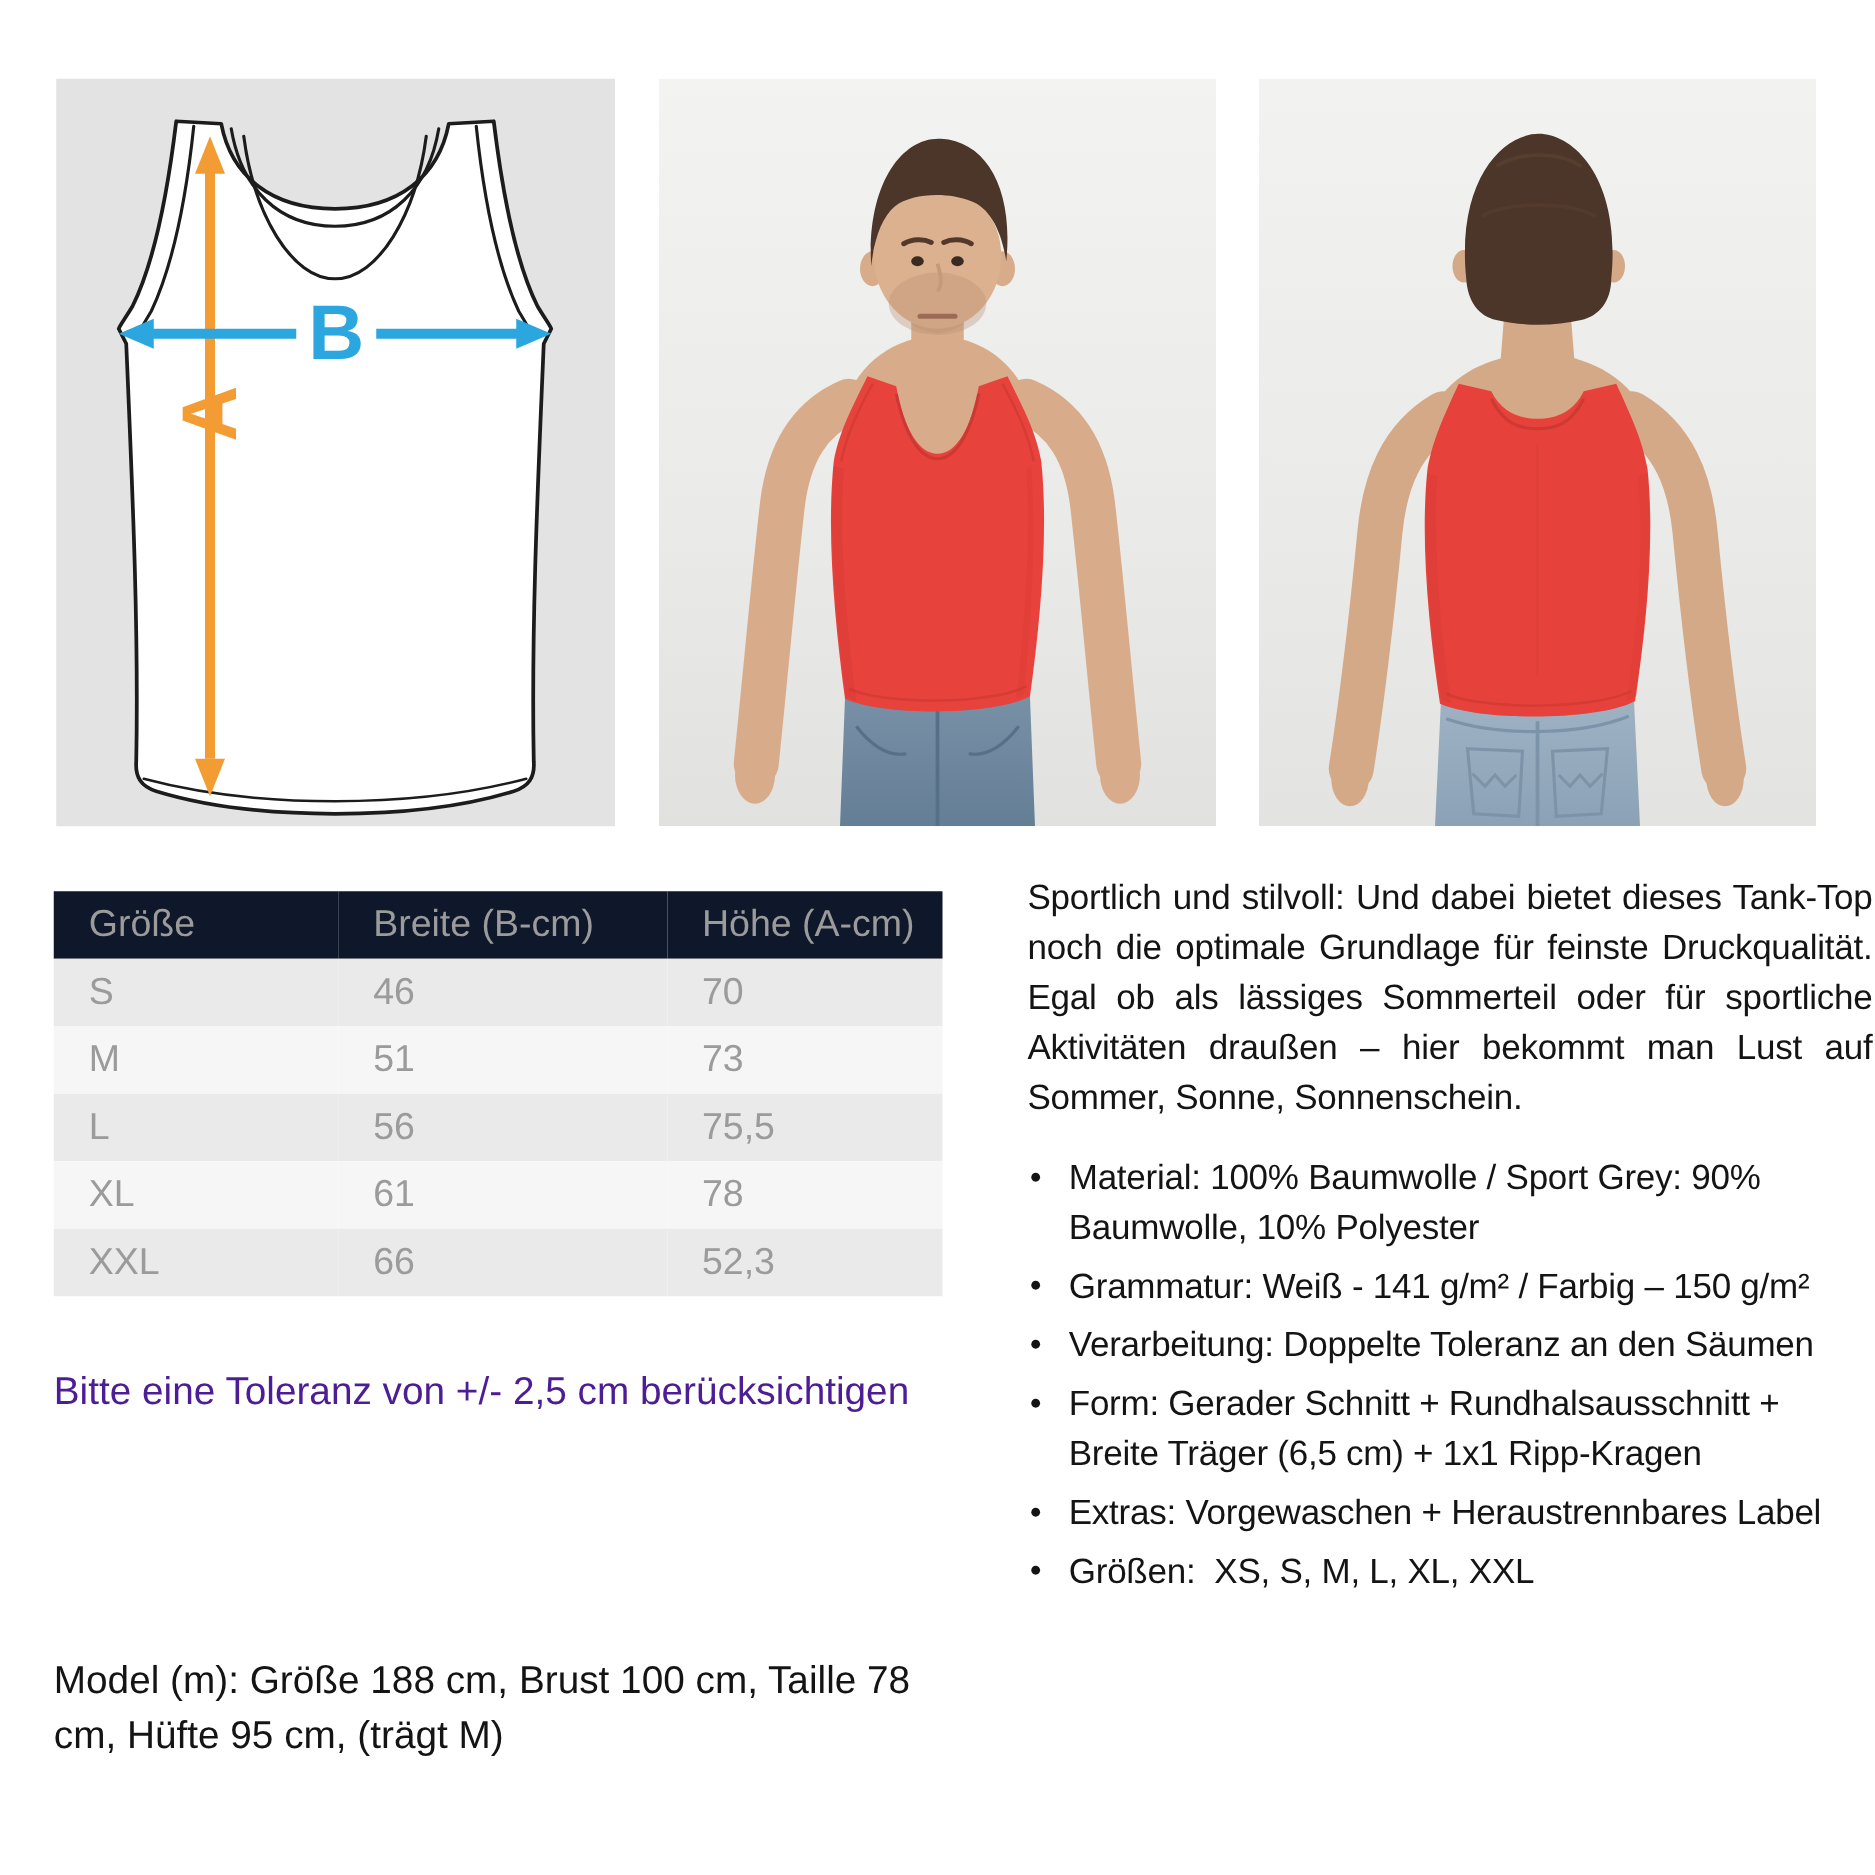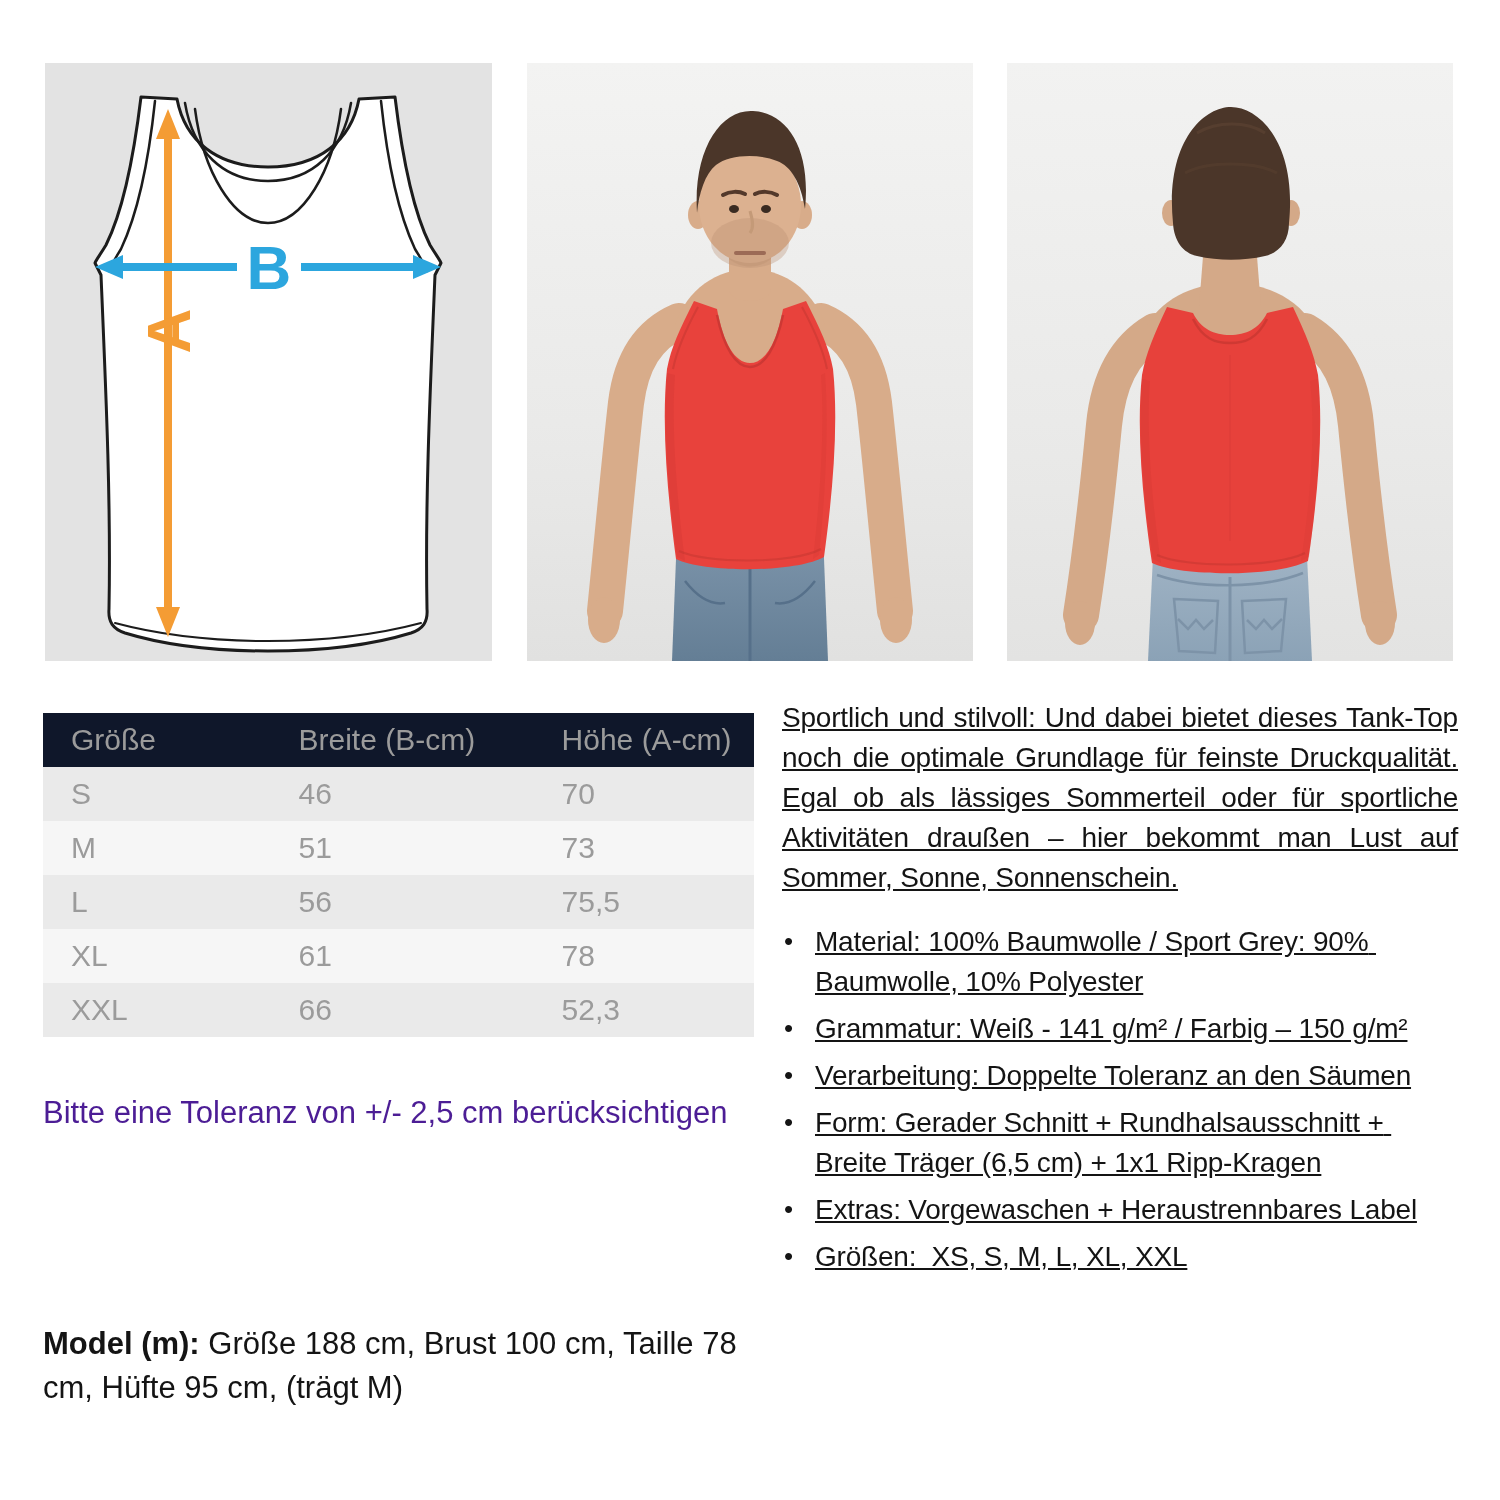--- a/index.html
+++ b/index.html
@@ -30,24 +30,24 @@
   .size-table tbody tr:nth-child(even){background:#f6f6f6;}
 
   .tolerance{
     position:absolute;left:43px;top:1095px;margin:0;
     font-size:31px;color:#4c1d95;white-space:nowrap;
   }
   .model-info{
     position:absolute;left:43px;top:1322px;width:708px;margin:0;
     font-size:31px;line-height:44px;color:#141414;
   }
-  .model-info b{font-weight:700;}
+  .model-info b{font-weight:400;}
 
   
-  .right-col{position:absolute;left:782px;top:698px;width:676px;text-decoration:underline;}
+  .right-col{position:absolute;left:822px;top:698px;width:676px;}
   .description{
     margin:0;font-size:28px;line-height:40px;text-align:justify;
     letter-spacing:-0.2px;
   }
   .features{
     list-style:none;margin:24px 0 0 0;padding:0;
     font-size:28px;line-height:40px;letter-spacing:-0.2px;
   }
   .features li{position:relative;padding-left:33px;margin-bottom:7px;}
   .features .bullet{

